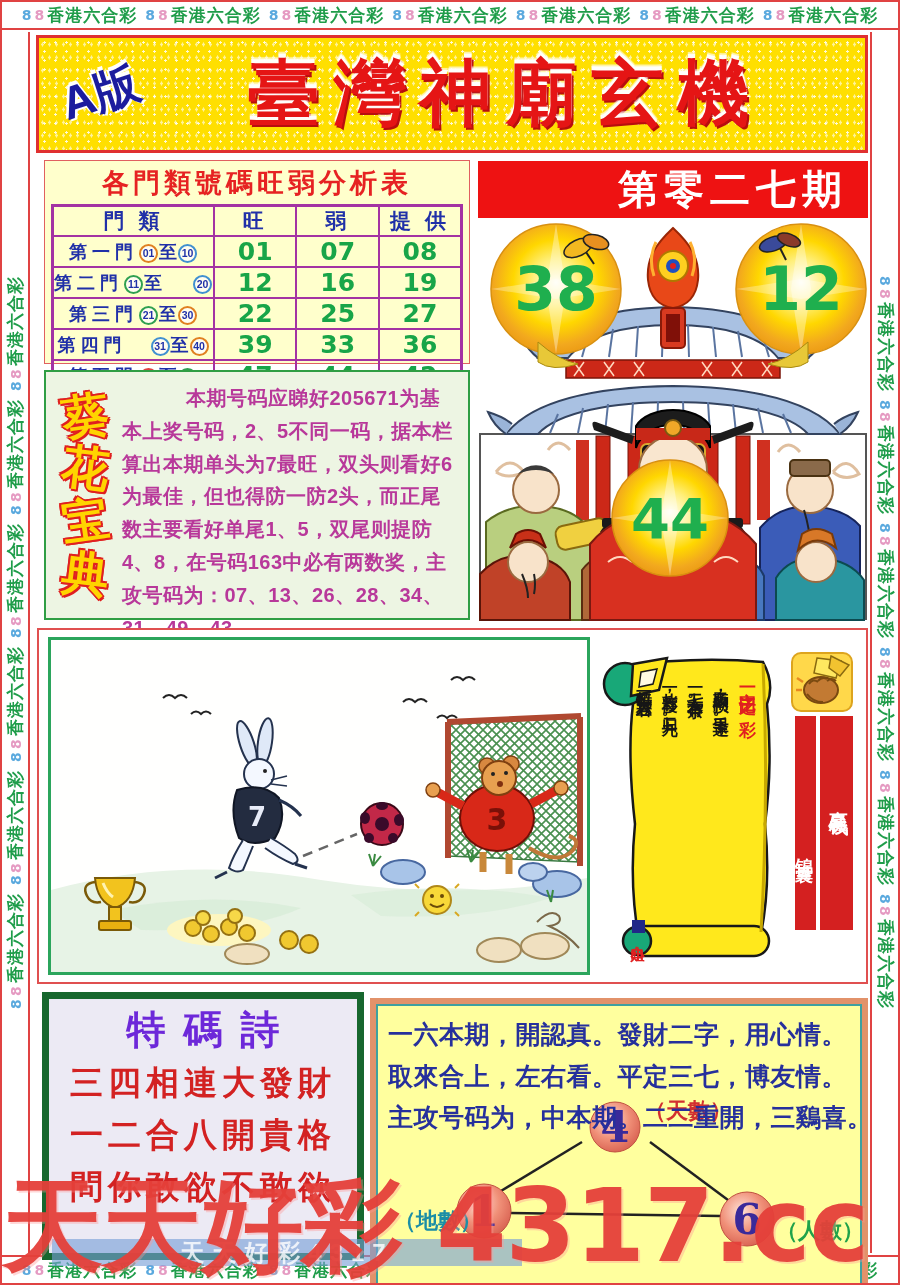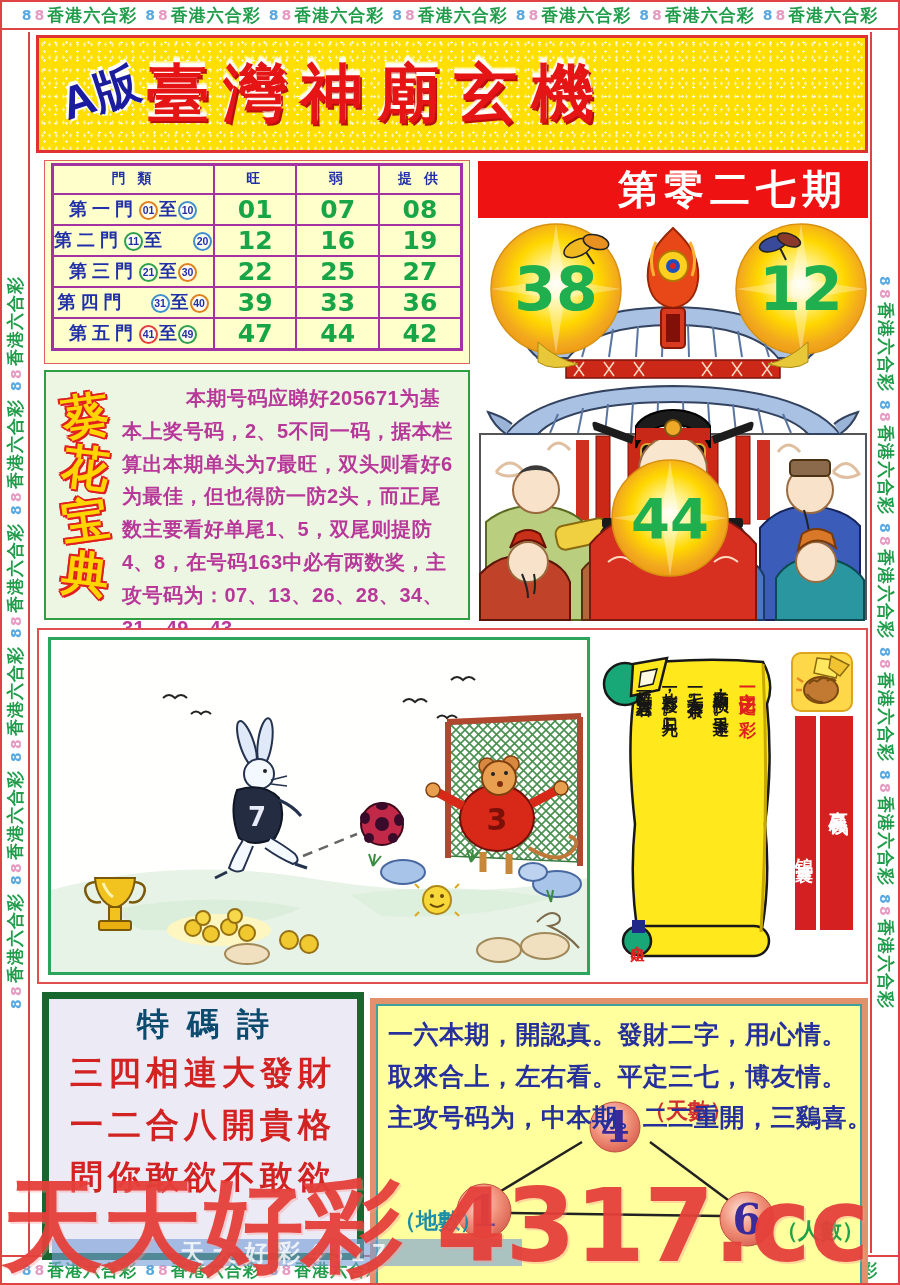--- a/index.html
+++ b/index.html
@@ -25,32 +25,32 @@
 
   
   #title-banner{position:absolute;left:34px;top:33px;width:832px;height:118px;
     border:3px solid #e03030;background-color:#ffdf00;
     background-image:radial-gradient(rgba(255,255,255,.85) 1.2px,transparent 1.4px),
                      radial-gradient(rgba(255,255,255,.6) 1px,transparent 1.2px);
     background-size:11px 9px,7px 13px;
     display:flex;align-items:center;}
   #edition{font-size:46px;font-weight:900;color:#1c1c9e;transform:rotate(-18deg);
     margin:0 6px 0 22px;text-shadow:2px 2px 0 #fff,-2px -2px 0 #fff,0 -4px 0 #fff;}
-  #main-title{flex:1;text-align:left;font-size:63px;font-weight:900;color:#e51515;
+  #main-title{flex:1;text-align:center;font-size:72px;font-weight:900;color:#e51515;
     letter-spacing:14px;font-family:"DejaVu Serif","Liberation Serif",serif;
     text-shadow:0 -4px 0 rgba(255,255,255,.95),0 -6px 1px rgba(255,255,255,.7),2px 2px 0 #b80e0e;}
 
   
   #table-block{position:absolute;left:42px;top:158px;width:426px;height:204px;
     background:#ffffcc;border:1px solid #e06060;padding:2px 6px;}
   #table-title{text-align:center;color:#e62222;font-weight:900;font-size:27px;
     letter-spacing:4px;margin:2px 0 3px;}
   table.an{width:100%;border-collapse:collapse;border:3px solid #a333a3;}
   table.an th,table.an td{border:2px solid #a333a3;text-align:center;padding:0;}
-  table.an th{color:#2030a8;font-size:14px;font-weight:900;height:29px;letter-spacing:4px;}
+  table.an th{color:#2030a8;font-size:21px;font-weight:900;height:29px;letter-spacing:4px;}
   td.door{color:#2030a8;font-weight:900;font-size:18px;height:26px;white-space:nowrap;}
   td.num{color:#18a548;font-weight:bold;font-size:25px;font-family:"DejaVu Sans",sans-serif;width:89px;}
   .c{display:inline-block;width:19px;height:19px;border:2px solid #888;border-radius:50%;
      font-size:10.5px;line-height:15px;color:#2030a8;background:#fffdf0;font-weight:bold;
      vertical-align:1px;margin:0 1px;}
 
   
   #issue-banner{position:absolute;left:476px;top:159px;width:390px;height:57px;background:#ee1212;
     display:flex;align-items:center;justify-content:flex-end;padding-right:20px;}
   #issue-banner span{color:#fff;font-weight:900;font-size:40px;letter-spacing:6px;
@@ -89,21 +89,21 @@
   #money-banner .colL{left:0;width:21px;}
   #money-banner .colR{left:25px;width:33px;}
   #money-banner .vt{position:absolute;left:0;right:0;writing-mode:vertical-rl;color:#fff;
     font-weight:bold;font-size:20px;letter-spacing:6px;text-align:center;}
   #money-banner .colR .vt{top:78px;}
   #money-banner .colL .vt{top:128px;font-size:18px;}
 
   
   #poem-block{position:absolute;left:40px;top:990px;width:322px;height:268px;
     border:7px solid #17672e;background:#eceaf4;text-align:center;overflow:hidden;}
-  #poem-title{color:#0c4a6e;font-size:32px;font-weight:900;letter-spacing:18px;margin-top:4px;
+  #poem-title{color:#6d28d9;font-size:39px;font-weight:900;letter-spacing:18px;margin-top:4px;
     font-family:"DejaVu Serif","Liberation Serif",serif;text-indent:18px;}
   #poem-lines div{color:#d32222;font-size:33px;font-weight:900;letter-spacing:5px;line-height:1.58;
     font-family:"DejaVu Serif","Liberation Serif",serif;white-space:nowrap;}
 
   #verse-block{position:absolute;left:368px;top:996px;width:498px;height:340px;
     border:6px solid #e2926a;background:#ffff9e;box-shadow:inset 0 0 0 2px #3fa0a0;}
   #verse-lines{position:relative;z-index:2;padding:10px 12px 0;color:#26309c;font-size:25px;
     font-weight:bold;line-height:1.66;letter-spacing:0.5px;white-space:nowrap;}
   #diagram{position:absolute;inset:0;z-index:1;}
 
@@ -262,20 +262,21 @@
         </span>
       </div>
   </div>
 
   <div id="title-banner">
     <span id="edition">A版</span>
     <span id="main-title">臺灣神廟玄機</span>
   </div>
 
   <div id="table-block">
+    <div id="table-title">各門類號碼旺弱分析表</div>
     <table class="an">
       <thead>
         <tr>
           <th>門 類</th>
           <th>旺</th>
           <th>弱</th>
           <th>提 供</th>
         </tr>
       </thead>
       <tbody>

